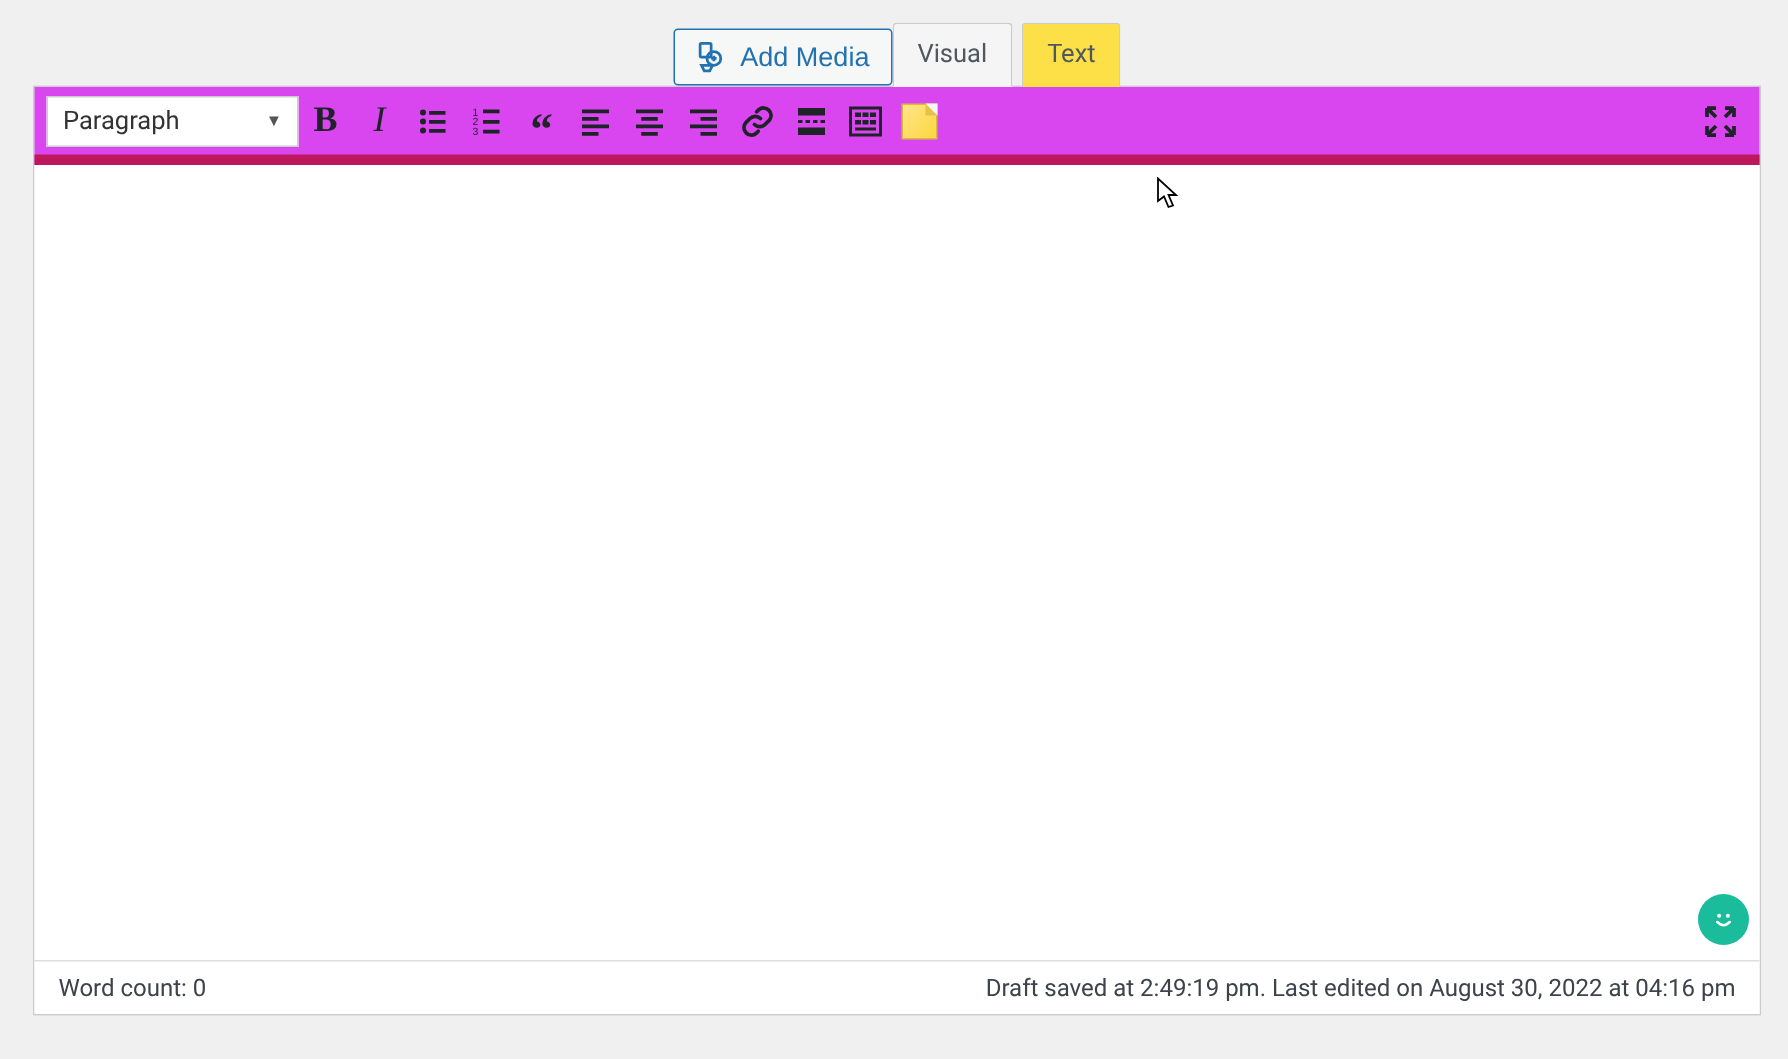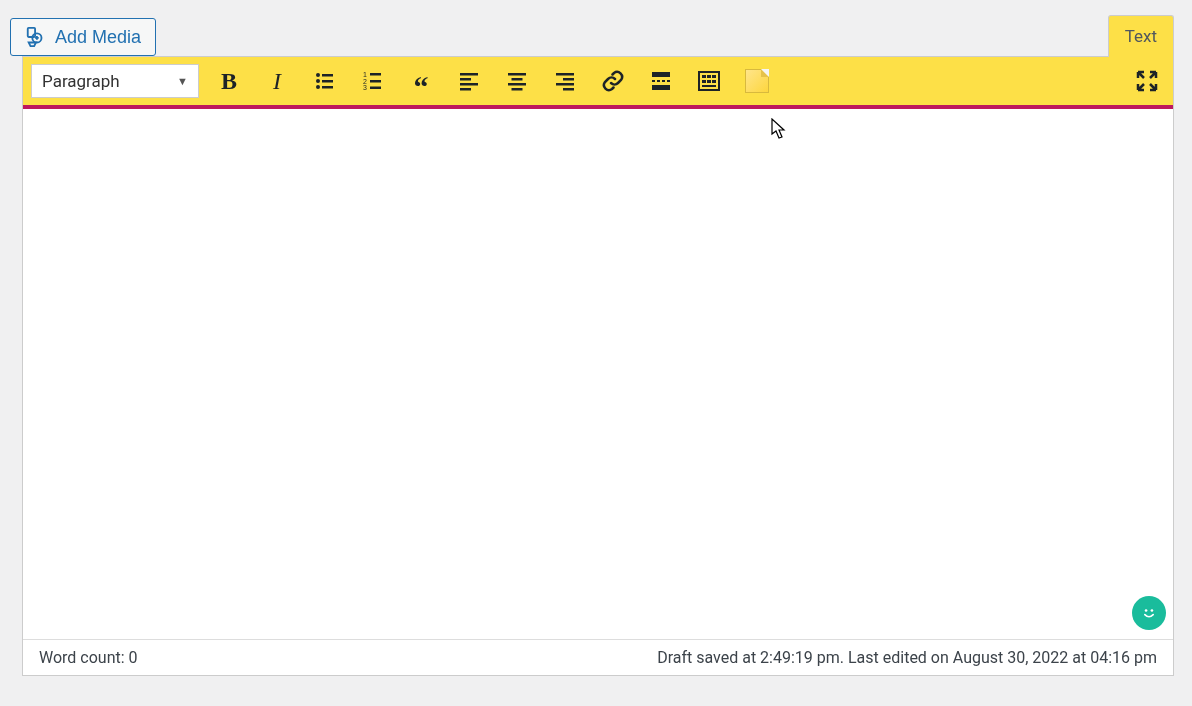--- a/index.html
+++ b/index.html
@@ -6,23 +6,23 @@
   body {
     font-family: -apple-system, BlinkMacSystemFont, "Segoe UI", Roboto, sans-serif;
     background: #f0f0f1;
     width: 1192px;
     height: 706px;
     overflow: hidden;
     position: relative;
   }
   .top-row {
     display: flex;
-    justify-content: space-between;
+    justify-content: center;
     align-items: flex-end;
-    padding: 14px 18px 0 10px;
+    padding: 14px 18px 0 22px;
   }
   .add-media-btn {
     display: inline-flex;
     align-items: center;
     gap: 8px;
     background: #f6f7f7;
     border: 1px solid #2271b1;
     color: #2271b1;
     padding: 7px 14px;
     font-size: 18px;
@@ -51,26 +51,26 @@
   .tab.active {
     background: #f5f5f5;
     border-bottom: 1px solid #f5f5f5;
   }
   .editor-wrap {
     margin: 0 18px 0 22px;
     border: 1px solid #ccc;
     background: #fff;
   }
   .toolbar {
-    background: #fde047;
-    border-bottom: 4px solid #be185d;
+    background: #d946ef;
+    border-bottom: 7px solid #be185d;
     display: flex;
     align-items: center;
     padding: 8px 8px;
-    gap: 12px;
+    gap: 0;
     position: relative;
     height: 52px;
   }
   .format-select {
     background: #fff;
     border: 1px solid #ccc;
     height: 34px;
     width: 168px;
     display: flex;
     align-items: center;
@@ -167,20 +167,21 @@
             <rect x="3" y="2" width="8" height="10" rx="1" fill="none" stroke="#2271b1" stroke-width="2"></rect>
             <path d="M13 8 a5 5 0 1 1 0 10 a5 5 0 1 1 0 -10 M13 11 l0 4 M15 13 l-4 0" fill="none" stroke="#2271b1" stroke-width="2"></path>
             <path d="M4 18 h8 l-2 4 h-4 z" fill="none" stroke="#2271b1" stroke-width="2"></path>
           </g>
         </svg>
     </span>
     <span>Add Media</span>
   </button>
 
   <div class="tabs">
+    <div class="tab active">Visual</div>
     <div class="tab">Text</div>
   </div>
 </div>
 
 <div class="editor-wrap">
   <div class="toolbar">
 
     <div class="format-select">
       <span>Paragraph</span>
       <span class="chev">▼</span>

